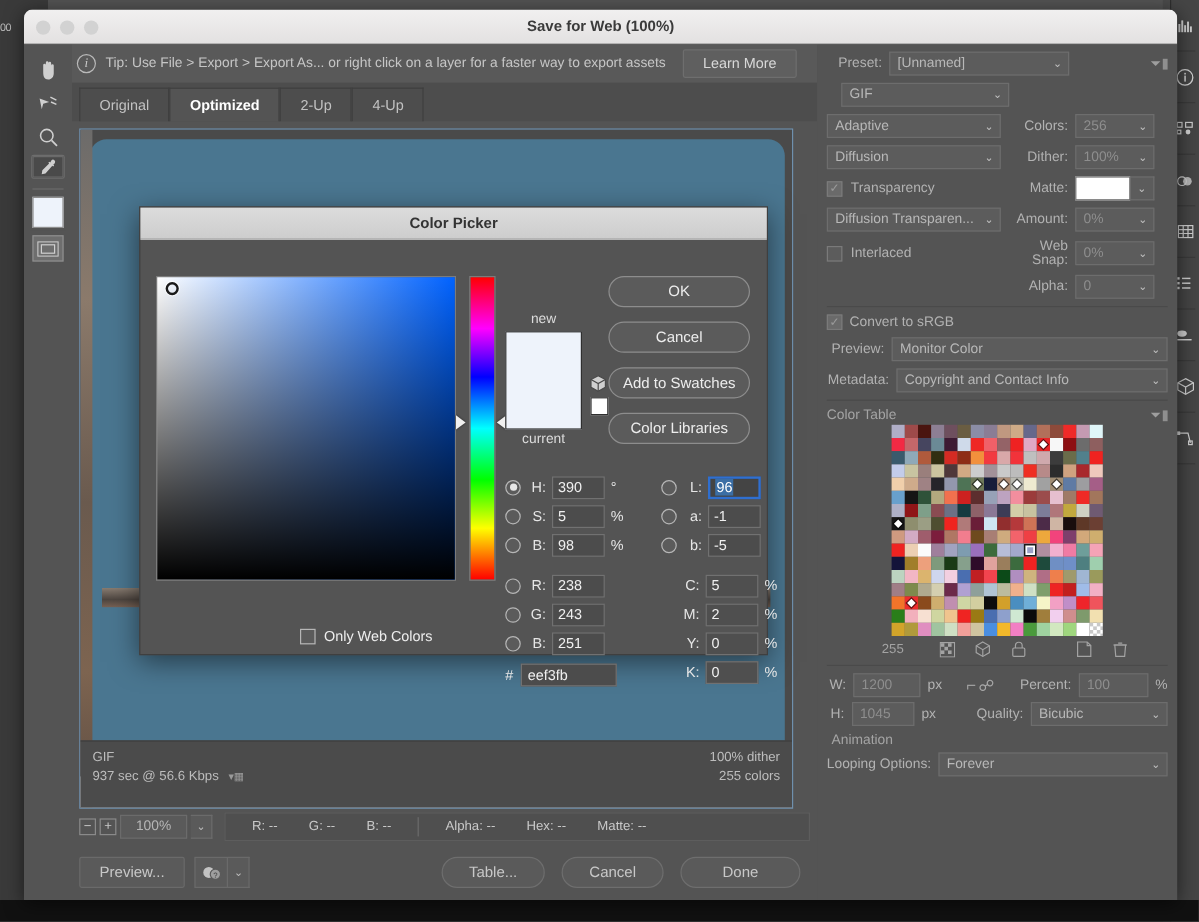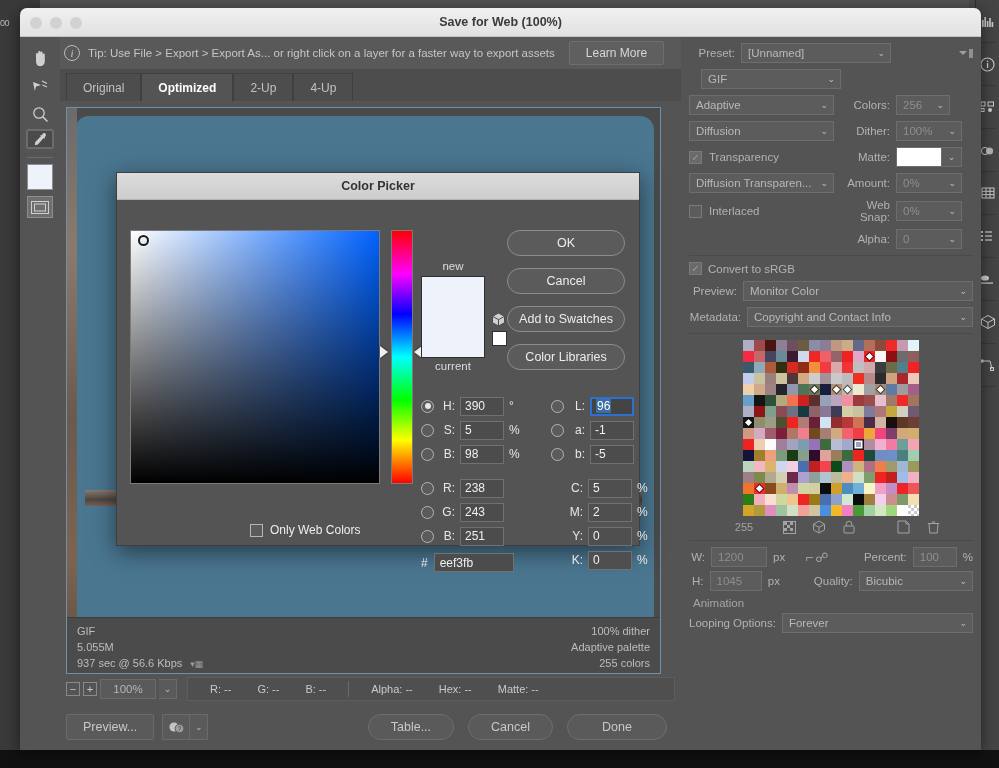--- a/index.html
+++ b/index.html
@@ -353,24 +353,20 @@
               <div class="photo-bottom"></div>
               <div class="photo-scallop"></div>
             </div>
 
             <div class="info-strip">
               <div class="info-row">
                 <span>GIF</span>
                 <span>100% dither</span>
               </div>
               <div class="info-row">
-                <span>5.055M</span>
-                <span>Adaptive palette</span>
-              </div>
-              <div class="info-row">
                 <span>
                   <span>937 sec @ 56.6 Kbps</span><span class="info-caret">▾▦</span>
                 </span>
                 <span>255 colors</span>
               </div>
             </div>
           </div>
         </div>
 
         <div class="statusbar">
@@ -434,21 +430,21 @@
               <span class="cv">⌄</span>
           </div>
         </div>
 
         <div class="row">
           <div class="sel" style="width:145px">
             <span>Adaptive</span>
               <span class="cv">⌄</span>
           </div>
           <span class="lbl" style="width:50px">Colors:</span>
-          <div class="sel dis" style="width:54px">
+          <div class="sel dis" style="width:66px">
             <span>256</span>
               <span class="cv">⌄</span>
           </div>
         </div>
 
         <div class="row">
           <div class="sel" style="width:145px">
             <span>Diffusion</span>
               <span class="cv">⌄</span>
           </div>
@@ -524,20 +520,28 @@
         <div class="row">
           <span class="lbl" style="width:52px">Metadata:</span>
           <div class="sel" style="flex:1">
             <span>Copyright and Contact Info</span>
               <span class="cv">⌄</span>
           </div>
         </div>
 
         <div class="hr-sep"></div>
 
+        <div class="row" style="margin-bottom:2px">
+          <span class="sec-title" style="margin:0">Color Table</span>
+          <div style="flex:1"></div>
+          <div class="panelmenu">
+              <span class="pm-caret"></span>
+              <span class="pm-box"></span>
+            </div>
+        </div>
         <div class="ct-grid" id="ct-grid">
             <div style="background: rgb(176, 174, 199);"></div>
             <div style="background: rgb(158, 74, 74);"></div>
             <div style="background: rgb(74, 21, 16);"></div>
             <div style="background: rgb(141, 127, 148);"></div>
             <div style="background: rgb(110, 79, 94);"></div>
             <div style="background: rgb(106, 93, 66);"></div>
             <div style="background: rgb(139, 141, 166);"></div>
             <div style="background: rgb(138, 125, 149);"></div>
             <div style="background: rgb(192, 152, 128);"></div>
@@ -849,21 +853,21 @@
 
         <div class="row" style="margin-bottom:4px">
           <span class="lbl" style="width:16px">W:</span>
           <div class="fld" style="width:56px">1200</div>
           <span>px</span>
           <span style="width:8px"></span>
           <span style="color:#9e9e9e;font-size:14px;">⌐</span>
           <span style="color:#a9a9a9;font-size:13px;margin-left:-4px;">☍</span>
           <span style="flex:1"></span>
           <span class="lbl">Percent:</span>
-          <div class="fld" style="width:44px">100</div>
+          <div class="fld" style="width:58px">100</div>
           <span>%</span>
         </div>
         <div class="row">
           <span class="lbl" style="width:16px">H:</span>
           <div class="fld" style="width:56px">1045</div>
           <span>px</span>
           <span style="width:24px"></span>
           <span class="lbl">Quality:</span>
           <div class="sel" style="width:124px">
             <span>Bicubic</span>

